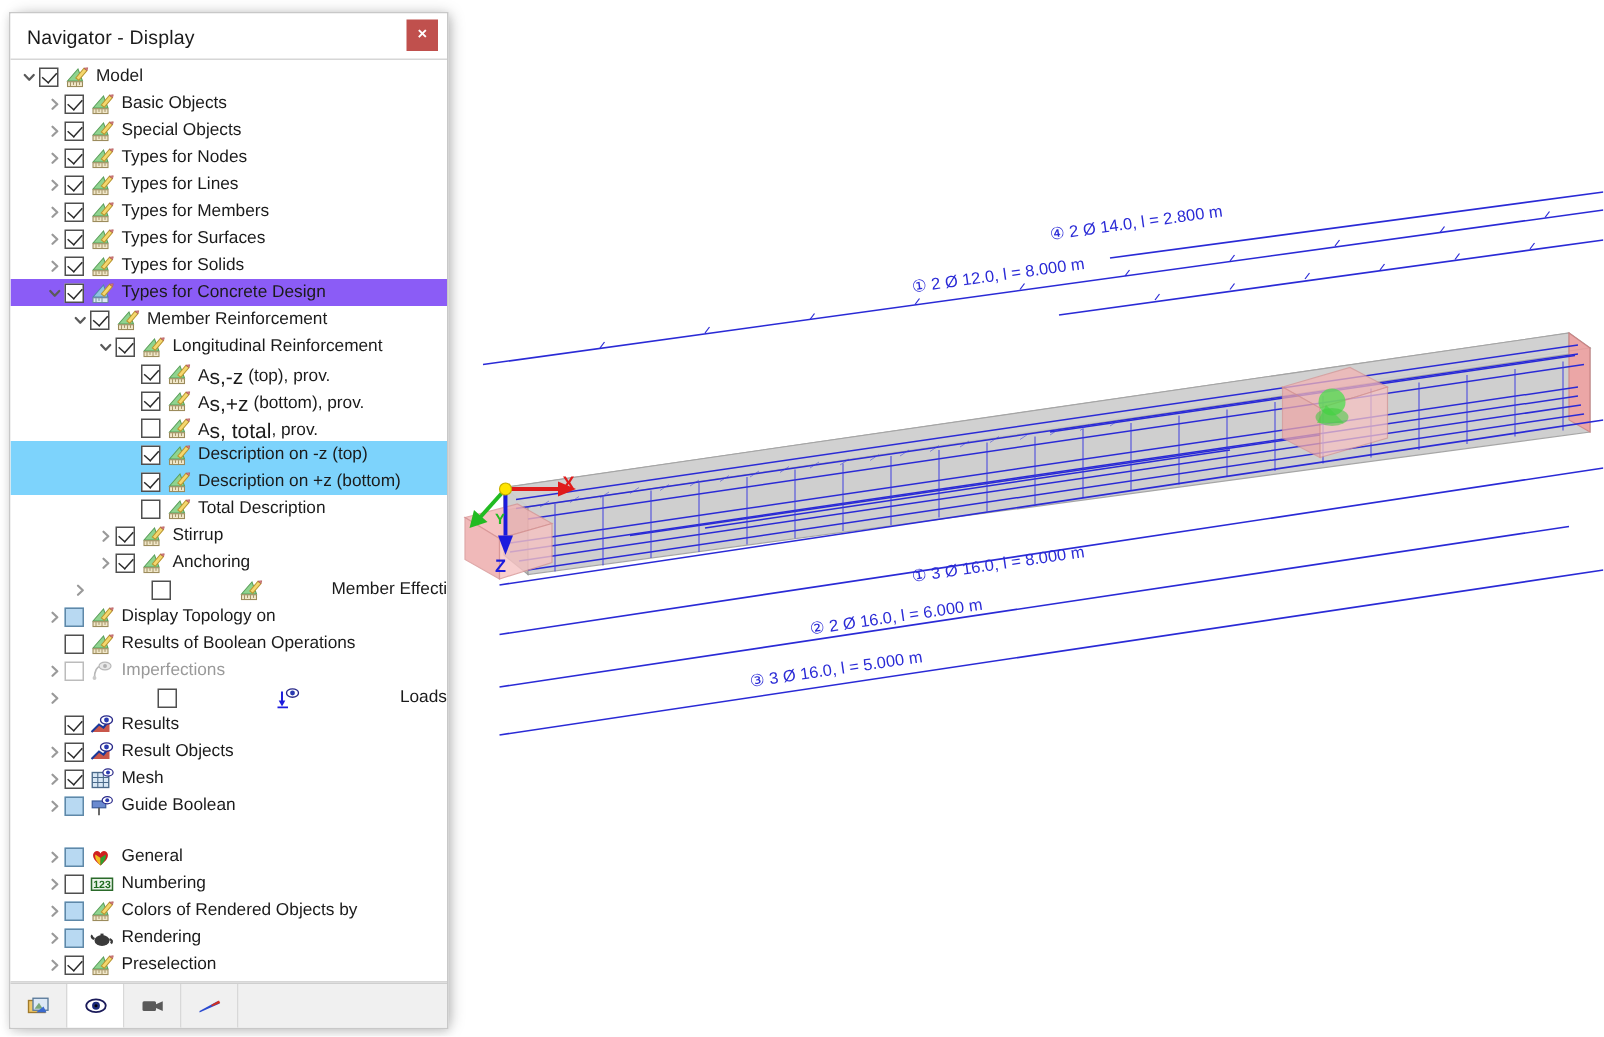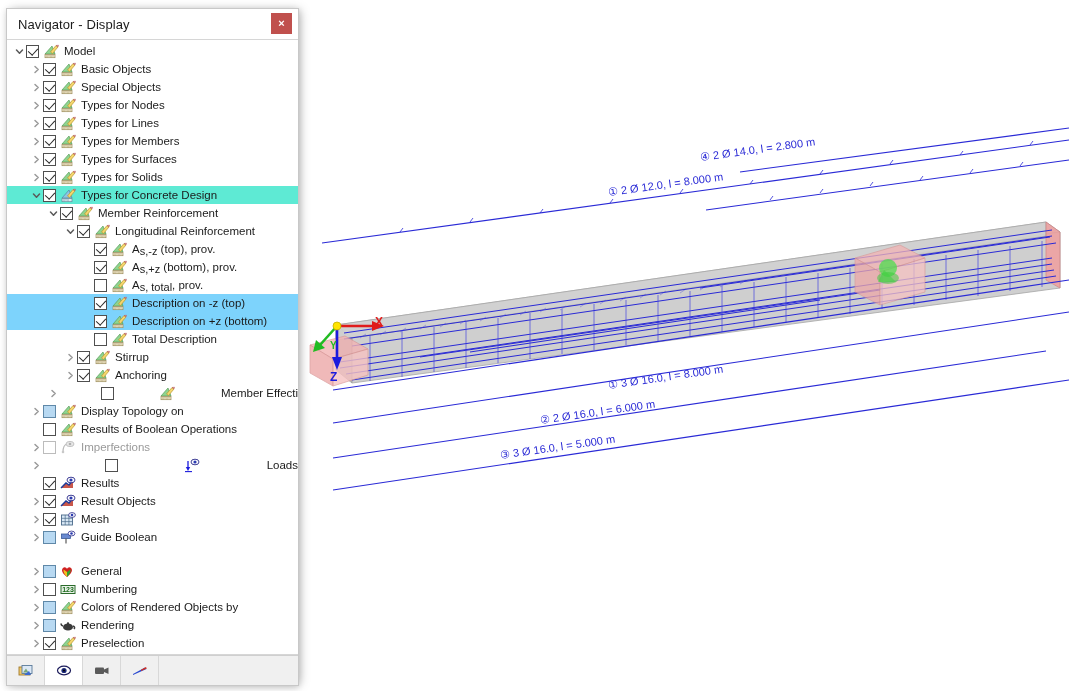--- a/index.html
+++ b/index.html
@@ -53,21 +53,21 @@
   .treewrap {
     flex: 1 1 auto; overflow: hidden;
     background:#fff; padding-top: 2px;
     border-bottom: 1px solid #d6d6d6;
   }
   .row {
     height: 18px; display: flex; align-items: center;
     font-size: 11.5px; color: #1b1b1b; white-space: nowrap;
     position: relative;
   }
-  .row.sel { background: #5eead4; }
+  .row.sel { background: #8b5cf6; }
   .row.hl  { background: #7dd3fc; }
   .row.dim .lbl { color: #9a9a9a; }
 
   .exp {
     width: 13px; height: 18px; flex: 0 0 13px;
     display:flex; align-items:center; justify-content:center;
     color: #808080; font-size: 9px; cursor: pointer;
   }
   .exp.none { color: transparent; }
   .exp svg { display:block; }
@@ -82,21 +82,21 @@
     width:5px; height:8px; border:solid #2a2a2a;
     border-width: 0 1.6px 1.6px 0; transform: rotate(42deg);
   }
   .cb.partial { background:#b8d9f2; border-color:#5f88a8; }
   .cb.off-dim { border-color:#bcbcbc; }
 
   .ico { width: 16px; height: 15px; flex:0 0 16px; margin-right: 5px; position:relative; }
   .ico svg { display:block; }
 
   .lbl { font-size: 11.5px; color:#1b1b1b; }
-  .lbl sub { font-size: 11px; vertical-align: baseline; position: relative; bottom: -2px; }
+  .lbl sub { font-size: 14px; vertical-align: baseline; position: relative; bottom: -2px; }
 
   
   .toolbar {
     flex: 0 0 30px; height: 30px;
     background: #f0f0f0;
     border-top: 1px solid #cfcfcf;
     display: flex; align-items: stretch;
   }
   .tbtn {
     width: 38px; display:flex; align-items:center; justify-content:center;

